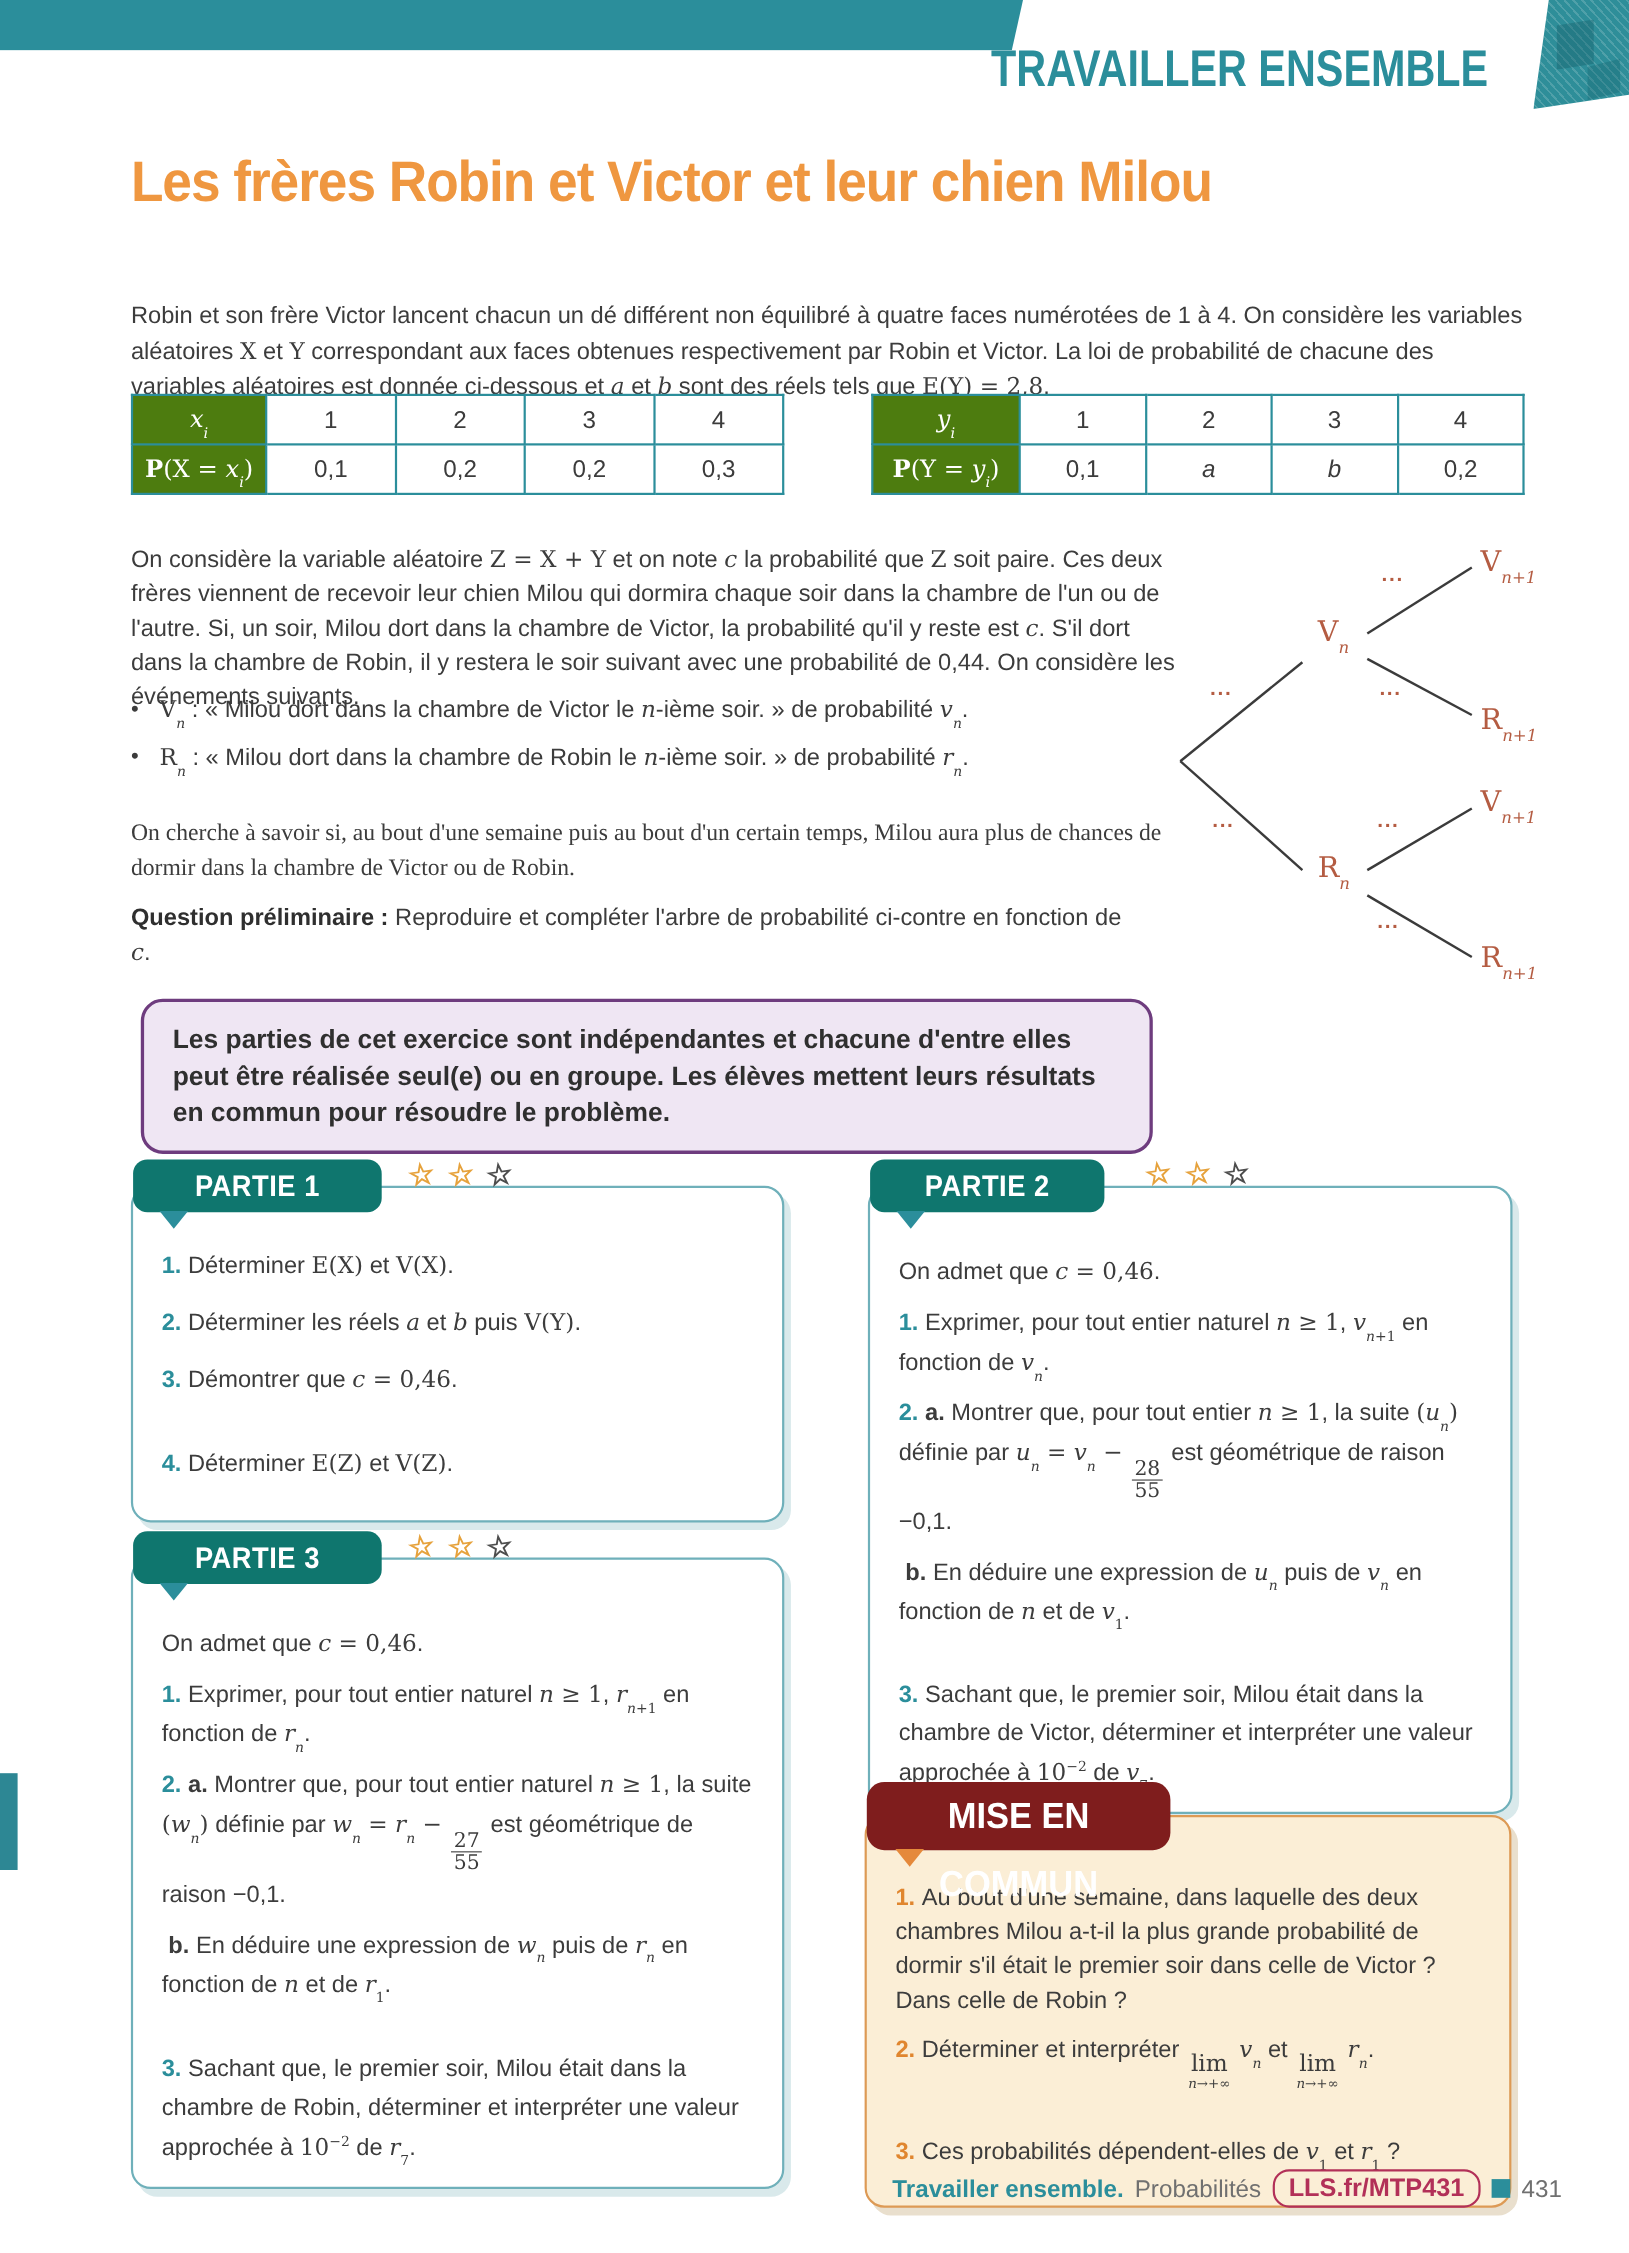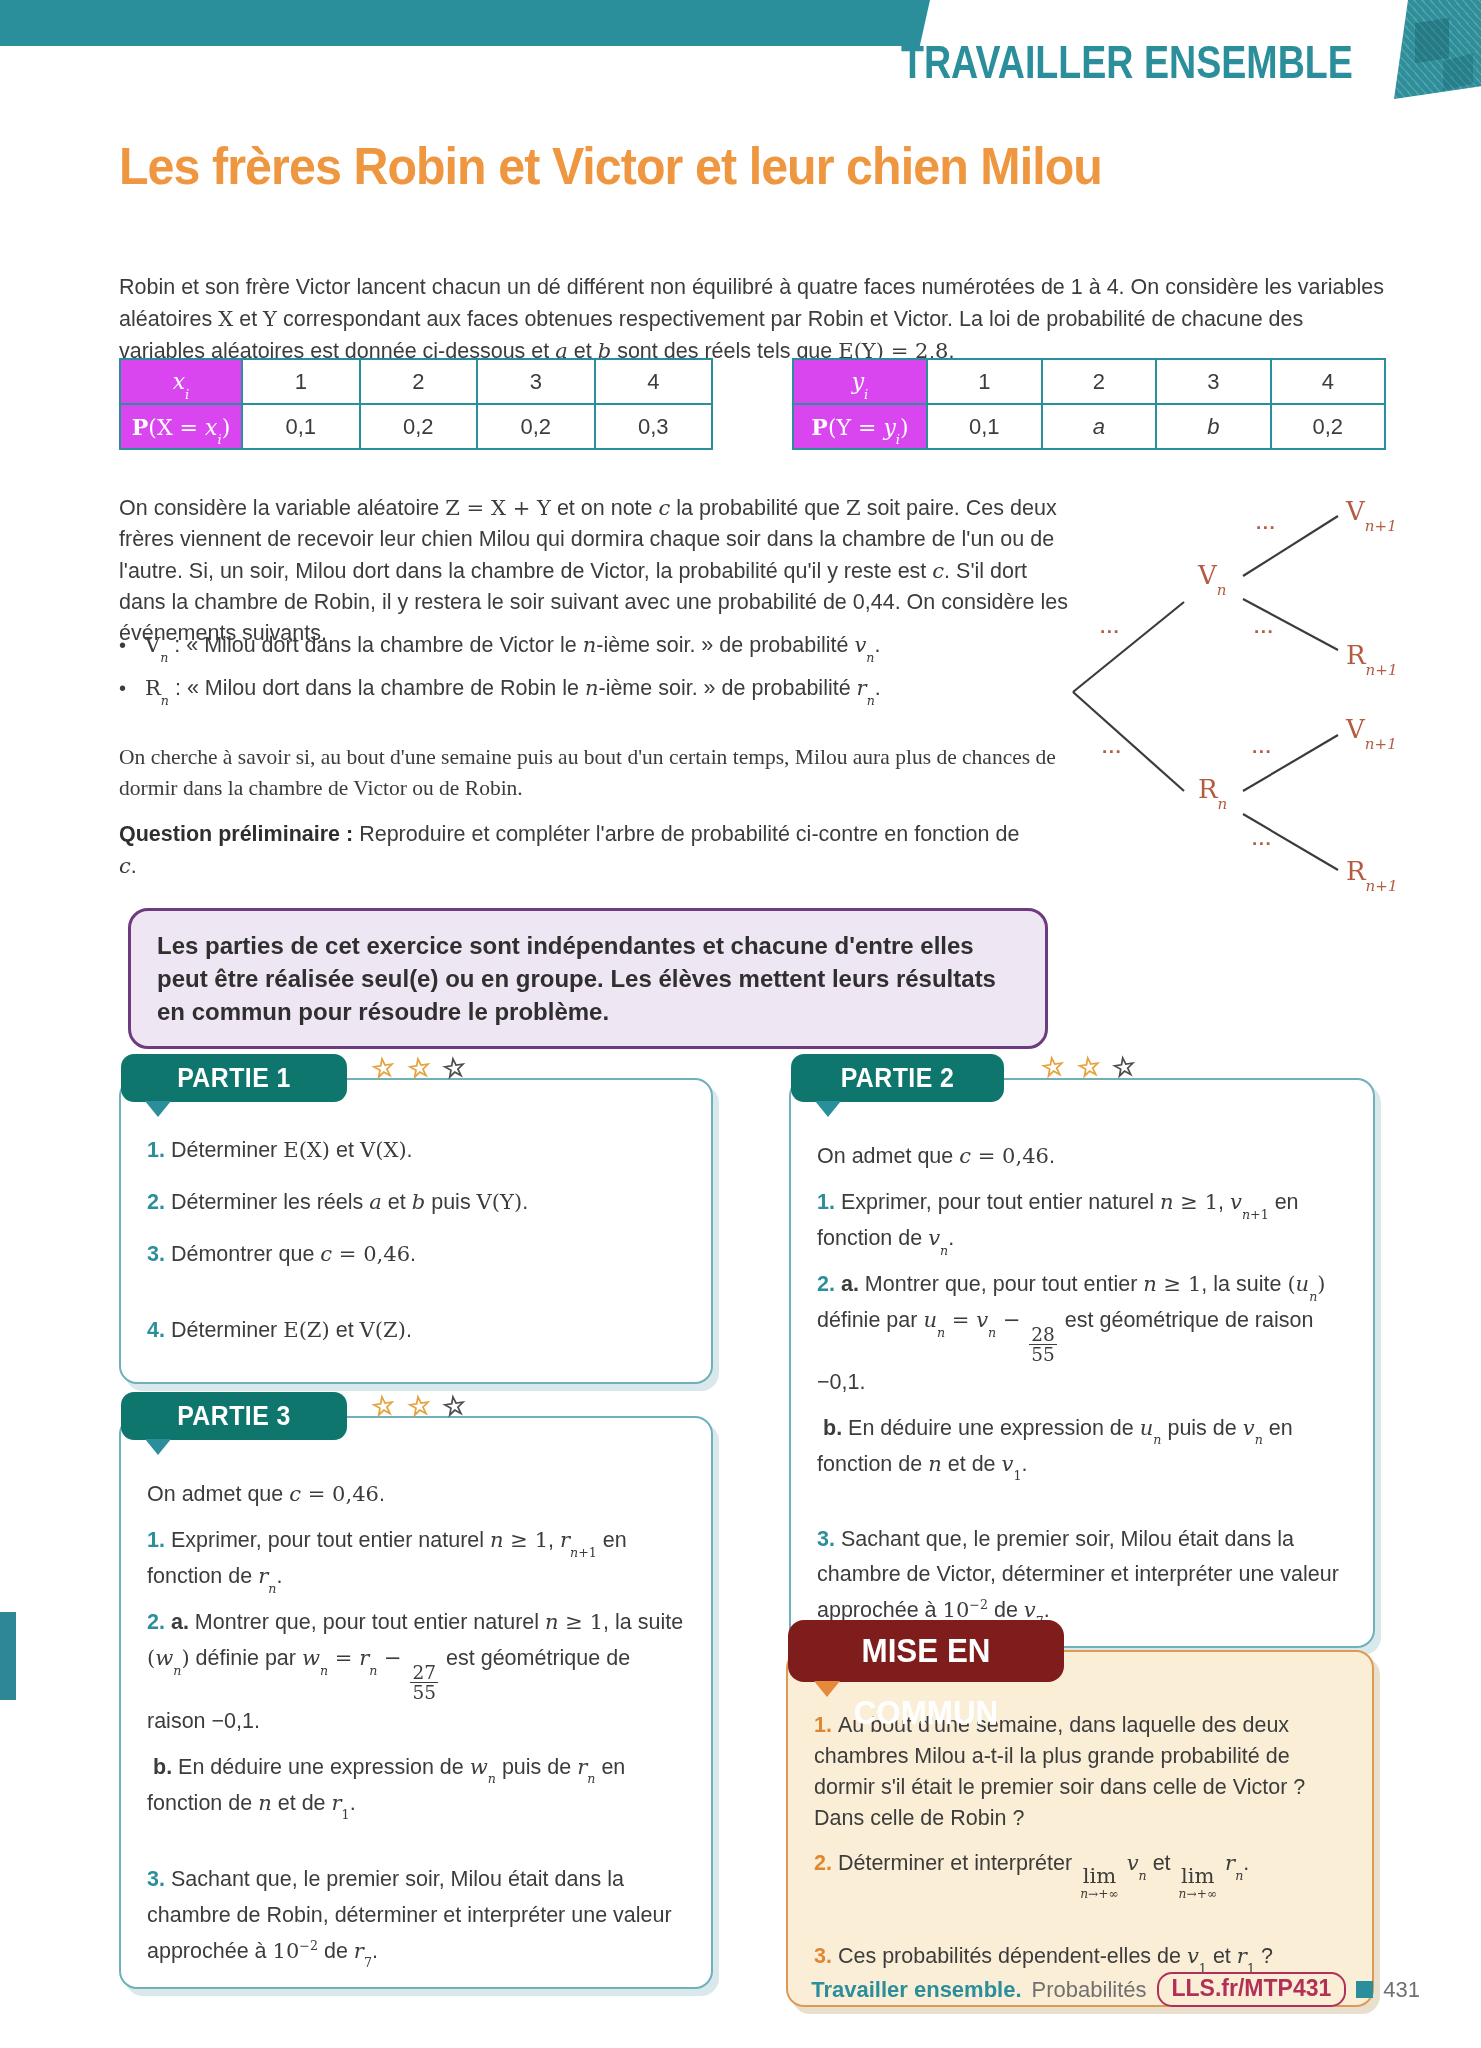--- a/index.html
+++ b/index.html
@@ -29,21 +29,21 @@
   sup{font-size:.6em;line-height:0;}
   .fr{display:inline-flex;flex-direction:column;align-items:center;line-height:1.05;font-size:.88em;
       vertical-align:-14px;margin:0 2px;}
   .fr span:last-child{border-top:1.6px solid #3c3c3c;padding:0 2px;}
   .lim{display:inline-flex;flex-direction:column;align-items:center;line-height:1;vertical-align:-13px;margin:0 2px;}
   .lim .limb{font-size:.58em;margin-top:2px;}
   
   .ptable{position:absolute;border-collapse:collapse;table-layout:fixed;}
   .ptable td{border:2px solid #2b8e9b;text-align:center;vertical-align:middle;height:41px;
              font-size:22px;background:#fff;}
-  .ptable td.hd{background:#d946ef;color:#fff;font-family:"DejaVu Serif",serif;font-size:22px;}
+  .ptable td.hd{background:#4d7c0f;color:#fff;font-family:"DejaVu Serif",serif;font-size:22px;}
   .ptable td.hd b{font-weight:bold;}
   #tableX{left:119px;top:358px;width:594px;}
   #tableY{left:792px;top:358px;width:594px;}
   #tableX td:first-child{width:118px;}
   #tableY td:first-child{width:130px;}
   
   .story{position:absolute;left:119px;top:470px;width:952px;font-size:21.5px;line-height:31px;}
   .bullets{position:absolute;left:119px;top:628px;width:952px;font-size:21.5px;}
   .bullet-row{display:flex;margin-bottom:9px;line-height:34px;}
   .bullet-dot{width:26px;font-size:20px;}

